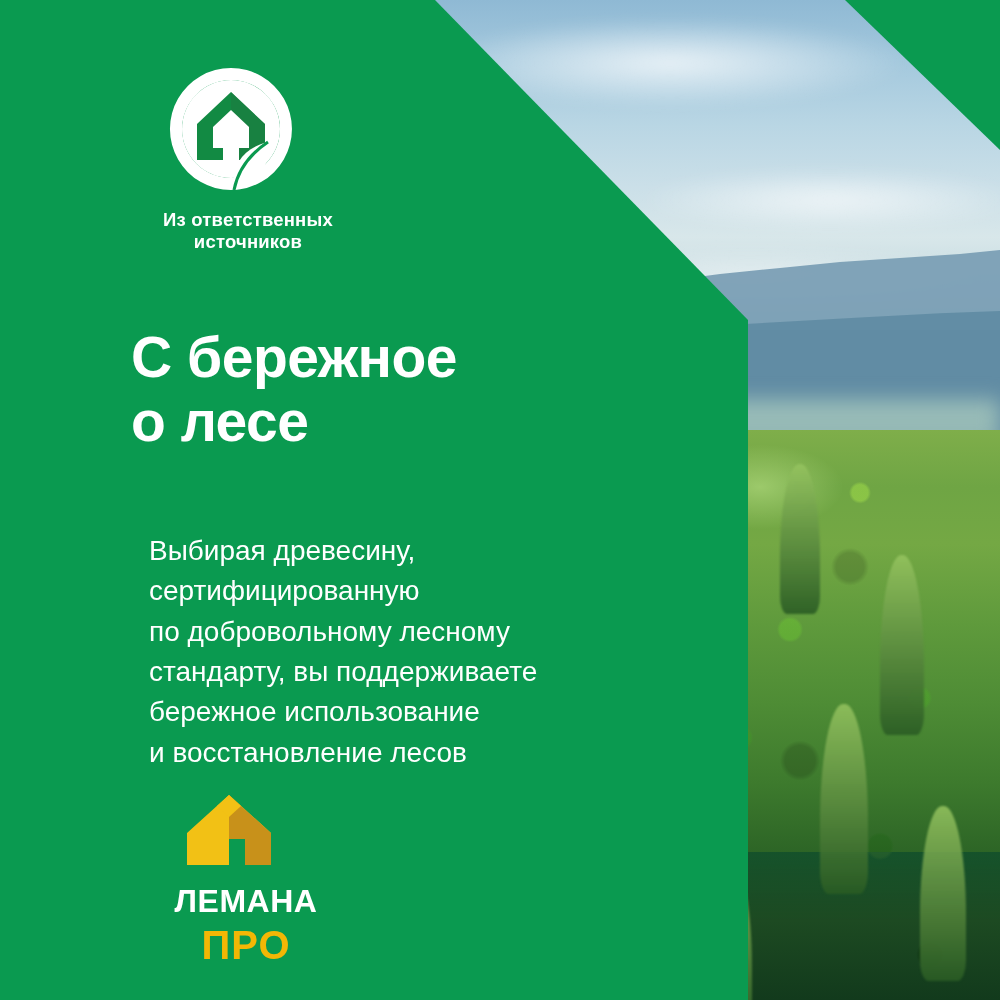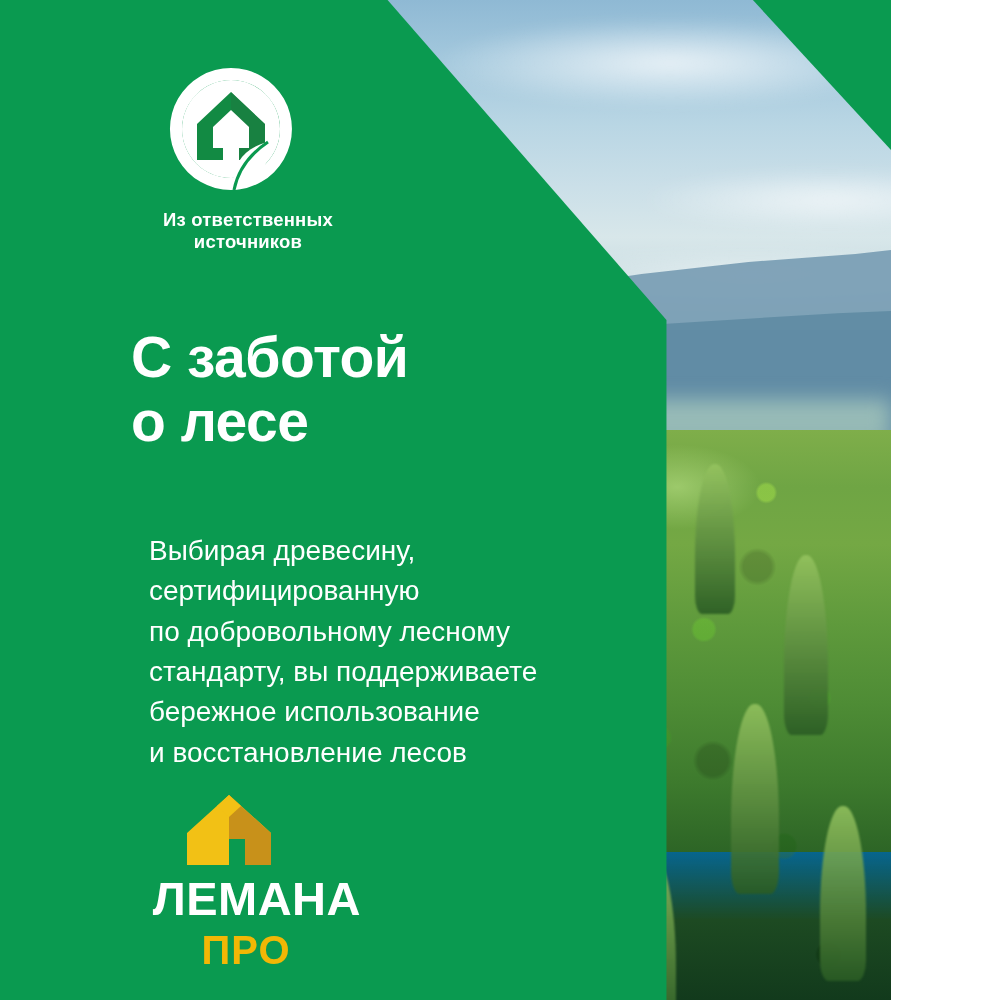--- a/index.html
+++ b/index.html
@@ -6,23 +6,23 @@
   * { margin:0; padding:0; box-sizing:border-box; }
   html, body {
     width:1000px; height:1000px;
     font-family:"Liberation Sans","DejaVu Sans",sans-serif;
     background:#ffffff;
     overflow:hidden;
   }
 
   .poster {
     position:relative;
-    width:891px; height:1000px;
+    width:1000px; height:1000px;
     overflow:hidden;
-    background:#0369a1;
+    background:#14532d;
     text-decoration:underline;
   }
 
   
   .photo {
     position:absolute;
     inset:0;
     z-index:1;
   }
   
@@ -226,27 +226,27 @@
   }
 
   
   .brand {
     position:absolute;
     left:131px; top:793px;
     width:230px;
   }
   .brand-house { display:block; width:88px; height:74px; margin-left:54px; }
   .brand-name {
-    margin-top:8px;
+    margin-top:18px;
     color:#ffffff;
-    font-size:47px;
+    font-size:32px;
     font-weight:bold;
     letter-spacing:0.5px;
     line-height:1;
-    text-align:right;
+    text-align:center;
   }
   .brand-sub {
     margin-top:8px;
     color:#f2b705;
     font-size:40px;
     font-weight:bold;
     letter-spacing:1px;
     line-height:1;
     text-align:center;
   }
@@ -299,21 +299,21 @@
         <path d="M67 48 L85 65 L85 86 L49 86 L49 65 Z" fill="#ffffff"></path>
         <path d="M67 62 L77 71 L77 86 L57 86 L57 71 Z" fill="#128a43" opacity="0"></path>
 
         <path d="M70 128 C66 106 78 86 104 80 C106 104 94 124 70 128 Z" fill="#ffffff"></path>
         <path d="M70 128 C74 108 86 92 104 80" fill="none" stroke="#0a9a50" stroke-width="3"></path>
       </svg>
       <div class="cert-caption">Из ответственных
 источников</div>
     </div>
 
-    <h1 class="headline">С заботой
+    <h1 class="headline">С бережное
 о лесе</h1>
 
     <p class="body-copy">Выбирая древесину,
 сертифицированную
 по добровольному лесному
 стандарту, вы поддерживаете
 бережное использование
 и восстановление лесов</p>
 
     <div class="brand">

